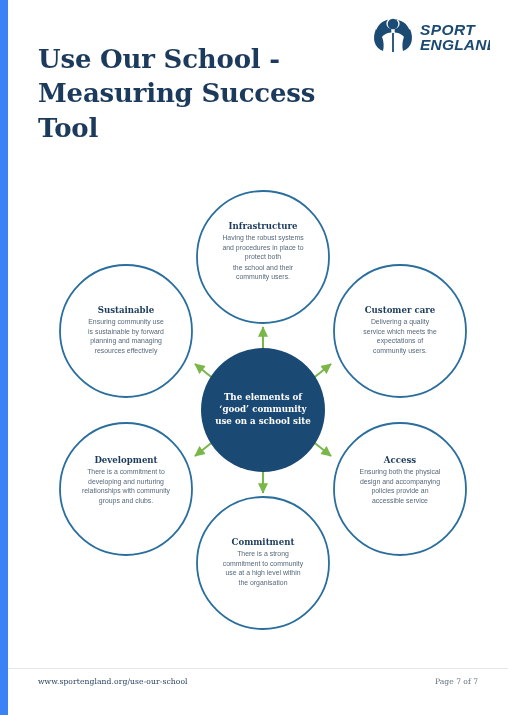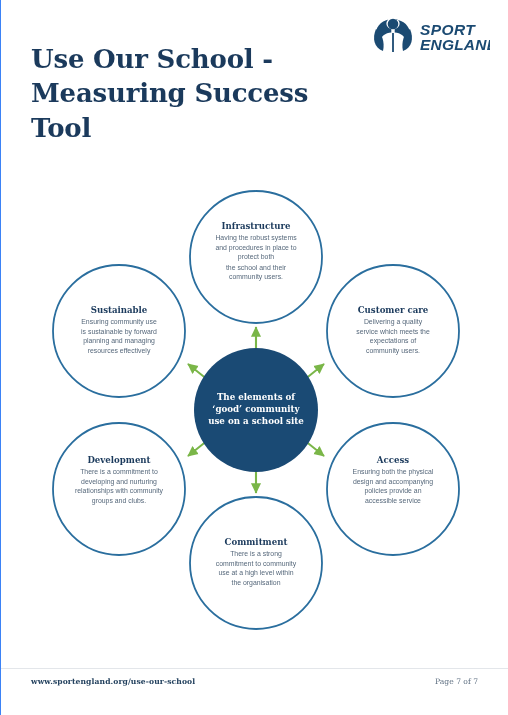--- a/index.html
+++ b/index.html
@@ -14,21 +14,21 @@
     font-family: "Liberation Sans", sans-serif;
     position: relative;
   }
   .page {
     position: absolute;
     left: 0; top: 0;
     width: 508px;
     height: 715px;
     background: #ffffff;
     box-sizing: border-box;
-    border-left: 1px solid #3b82f6;
+    border-left: 8px solid #3b82f6;
     overflow: hidden;
   }
 
   
   .logo {
     position: absolute;
     right: 18px;
     top: 18px;
     width: 120px;
     height: 40px;
@@ -95,21 +95,21 @@
     top: 668px;
     width: 508px;
     height: 1px;
     background: #e3e6ea;
   }
   .footer-url {
     position: absolute;
     left: 30px;
     top: 677px;
     font-family: "DejaVu Serif", serif;
-    font-weight: bold;
+    font-weight: normal;
     font-size: 7.6px;
     color: #24425f;
     letter-spacing: 0.1px;
   }
   .footer-page {
     position: absolute;
     right: 30px;
     top: 677px;
     font-family: "DejaVu Serif", serif;
     font-size: 7.6px;

